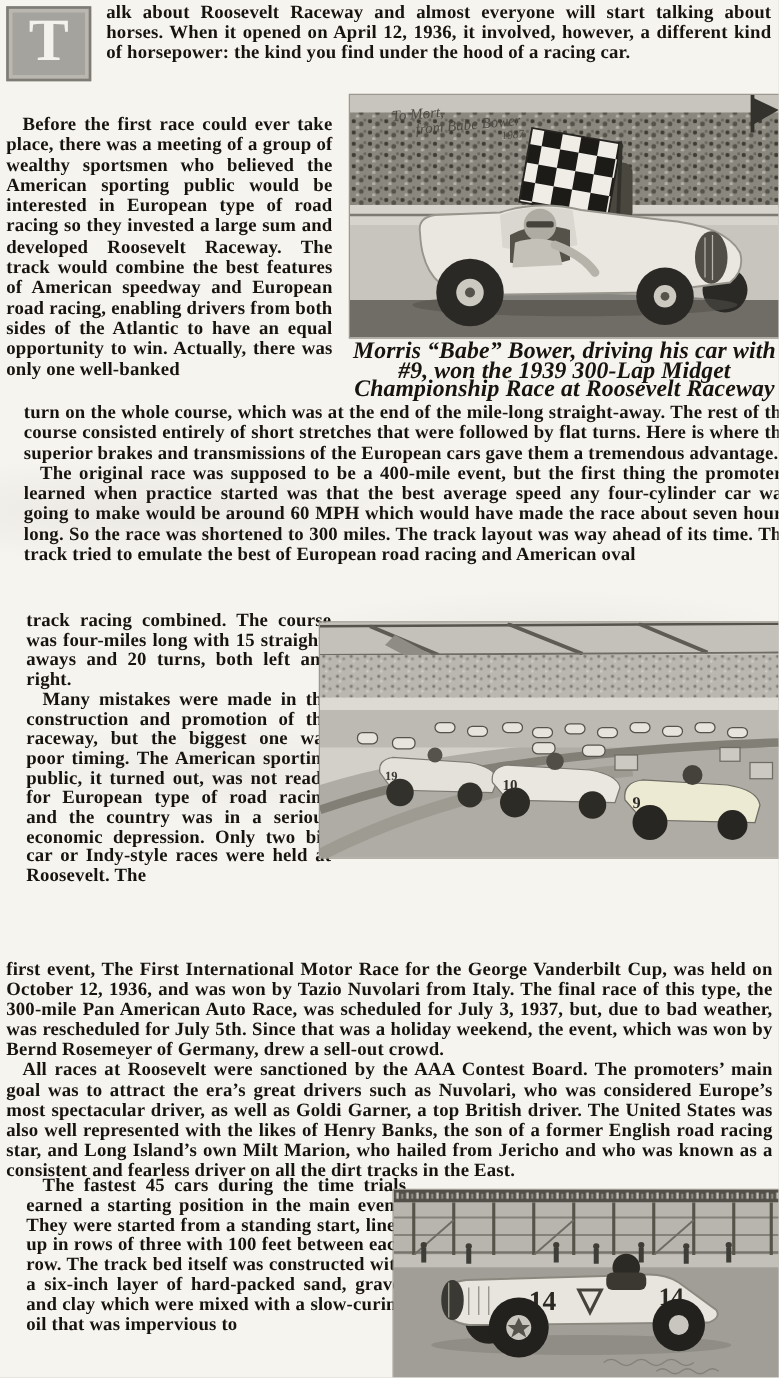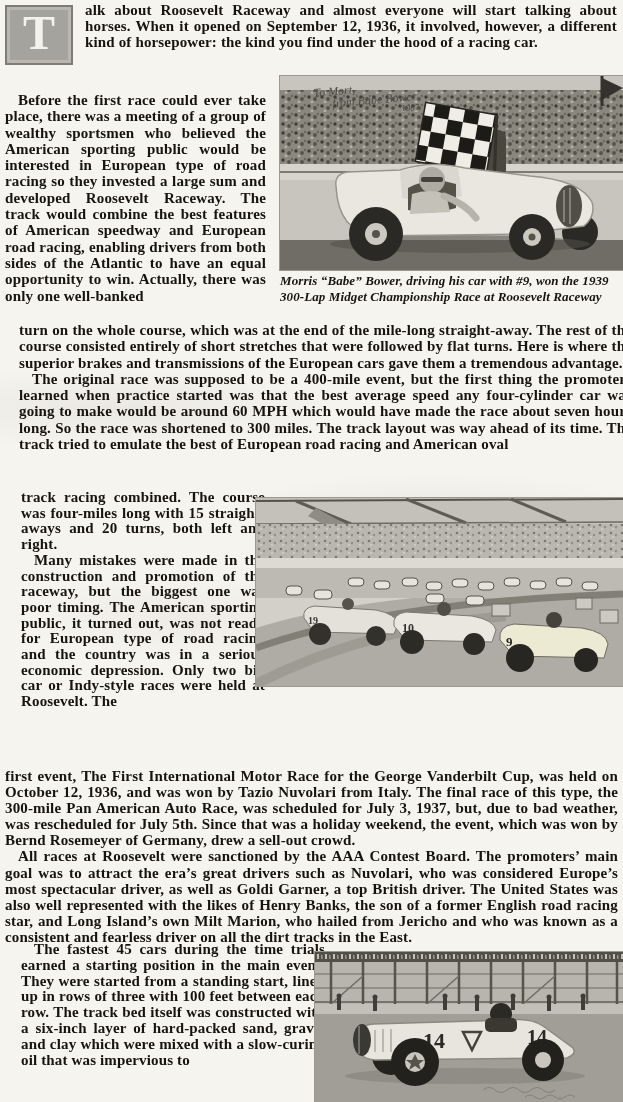--- a/index.html
+++ b/index.html
@@ -29,32 +29,32 @@
   .colB{top:490px;left:21px;width:244px;line-height:15.7px;}
   .colC{top:942px;left:5px;width:304px;line-height:15.8px;margin-left:16px;}
   .full1{top:322px;left:19px;width:613px;}
   .full2{top:729px;left:5px;width:613px;line-height:16.1px;margin-top:39px;}
   figure{margin:0;padding:0;}
   .fig1{top:76px;left:280px;width:343px;}
   .fig2{top:498px;left:256px;width:424px;}
   .fig3{top:952px;left:315px;width:336px;}
   .photo{display:block;background:#cac8c1;outline:1px solid #9a988f;}
   .caption{
-    font-style:italic;font-weight:700;text-align:left;
-    font-size:13px;line-height:15.5px;margin-top:3px;letter-spacing:.1px;
+    font-style:italic;font-weight:700;text-align:center;
+    font-size:19px;line-height:15.5px;margin-top:3px;letter-spacing:.1px;
   }
 </style>
 </head>
 <body>
 
 <div class="page">
 
   <div class="abs intro txt">
     <div class="dropcap">T</div>
-    <p>alk about Roosevelt Raceway and almost everyone will start talking about horses. When it opened on September 12, 1936, it involved, however, a different kind of horsepower: the kind you find under the hood of a racing car.</p>
+    <p>alk about Roosevelt Raceway and almost everyone will start talking about horses. When it opened on April 12, 1936, it involved, however, a different kind of horsepower: the kind you find under the hood of a racing car.</p>
   </div>
 
   <div class="abs colA txt">
     <p class="indent">Before the first race could ever take place, there was a meeting of a group of wealthy sportsmen who believed the American sporting public would be interested in European type of road racing so they invested a large sum and developed Roosevelt Raceway. The track would combine the best features of American speedway and European road racing, enabling drivers from both sides of the Atlantic to have an equal opportunity to win. Actually, there was only one well-banked</p>
   </div>
 
   <figure class="abs fig1">
     <svg class="photo" width="343" height="194" viewBox="0 0 343 194">
       <defs>
         <pattern id="crowdP" width="13" height="9" patternUnits="userSpaceOnUse">

